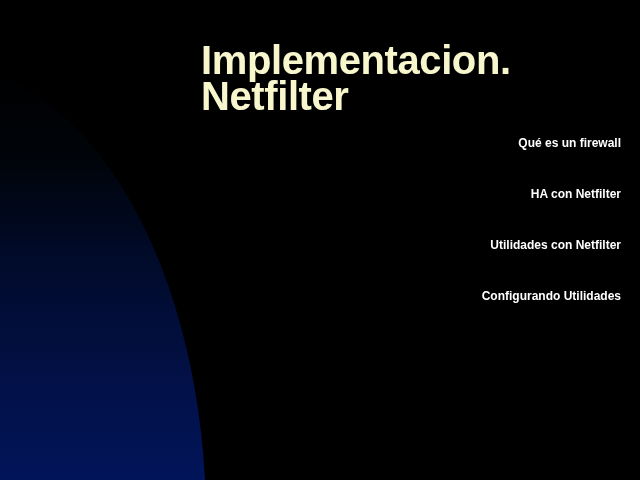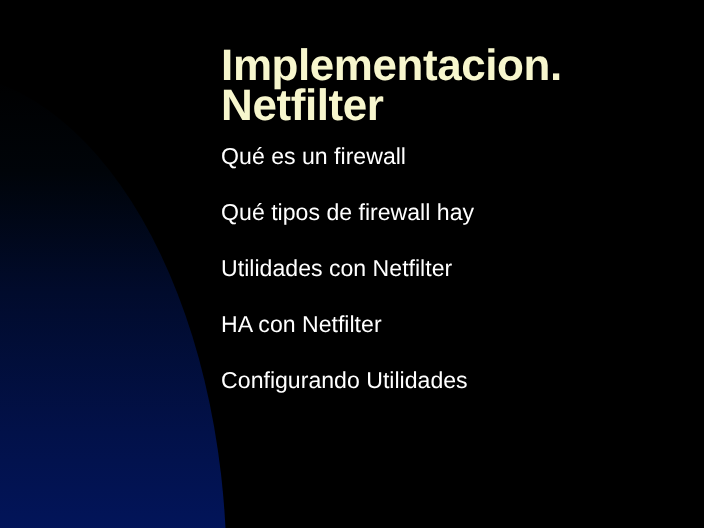--- a/index.html
+++ b/index.html
@@ -56,25 +56,26 @@
   }
   #bullet-list li {
     height: 51px;
     margin: 0;
     padding: 0;
     display: block;
   }
   .bullet-text {
     display: block;
     font-family: "Liberation Sans", sans-serif;
-    font-weight: normal;
-    font-size: 21px;
+    font-weight: bold;
+    font-size: 12px;
     line-height: 18px;
     color: #FFFFFF;
     white-space: nowrap;
+    text-align: right;
   }
 </style>
 </head>
 <body>
 
 <div id="slide">
 
   <svg id="deco-layer" viewBox="0 0 640 480" width="640" height="480" xmlns="http://www.w3.org/2000/svg">
     <defs>
       <linearGradient id="blueGrad" x1="0" y1="0" x2="0" y2="1">
@@ -96,26 +97,23 @@
   <div id="title-block">
     <div class="title-line">Implementacion.</div>
     <div class="title-line">Netfilter</div>
   </div>
 
   <ul id="bullet-list">
     <li>
       <span class="bullet-text">Qué es un firewall</span>
     </li>
     <li>
-      <span class="bullet-text">Qué tipos de firewall hay</span>
+      <span class="bullet-text">HA con Netfilter</span>
     </li>
     <li>
       <span class="bullet-text">Utilidades con Netfilter</span>
-    </li>
-    <li>
-      <span class="bullet-text">HA con Netfilter</span>
     </li>
     <li>
       <span class="bullet-text">Configurando Utilidades</span>
     </li>
   </ul>
 
 </div>
 
 </body></html>

